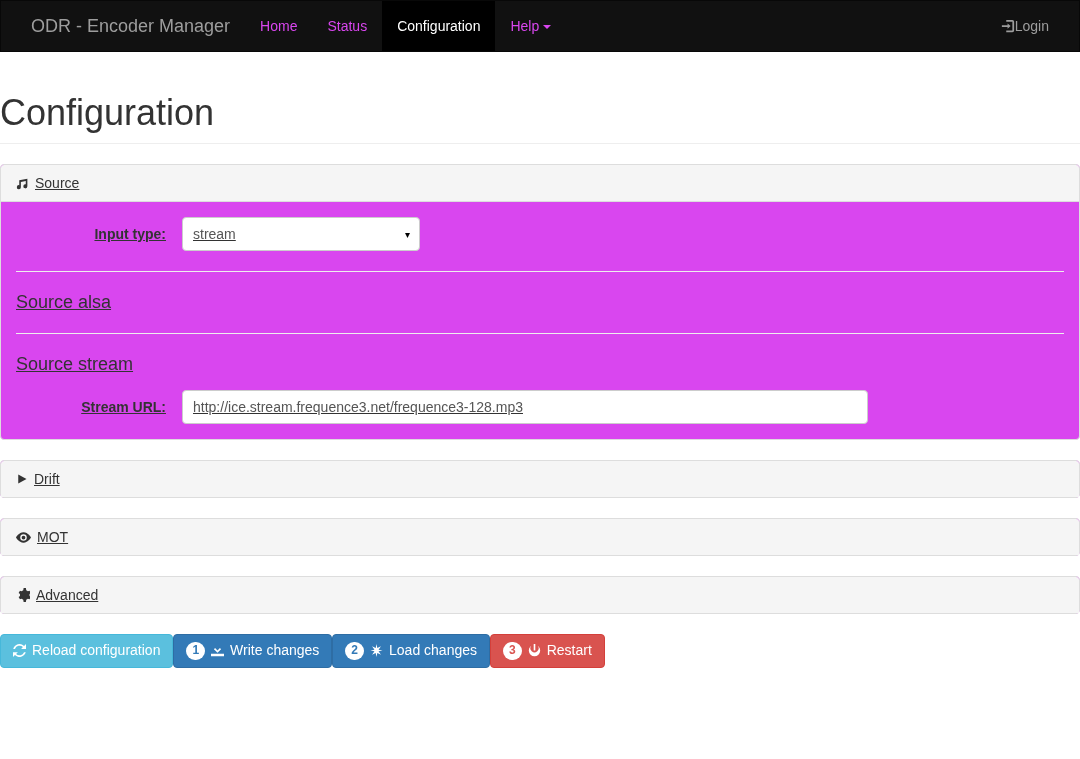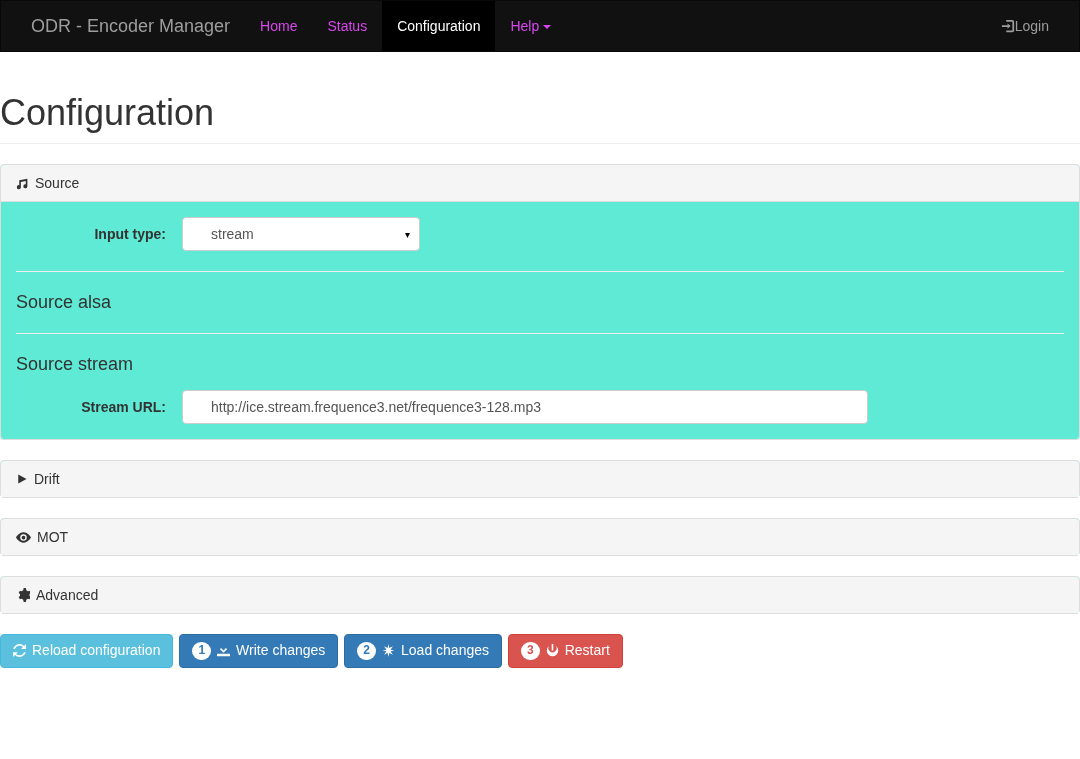--- a/index.html
+++ b/index.html
@@ -18,44 +18,44 @@
 .nav-right a { display:flex; align-items:center; gap:0; color:#9d9d9d; padding:15px; }
 .caret { display:inline-block; width:0; height:0; margin-left:4px; vertical-align:middle; border-top:4px dashed; border-right:4px solid transparent; border-left:4px solid transparent; }
 
 
 .container { padding: 0 0px; margin: 0 auto; }
 
 .page-header { padding: 40px 0 9px; margin: 0 0 20px; border-bottom: 1px solid #eee; }
 .page-header h1 { font-size: 36px; font-weight: 500; color:#333; }
 
 
-.panel { border: 1px solid #ddd; border-radius: 4px; margin-bottom: 20px; background:#5eead4; }
+.panel { border: 1px solid #ddd; border-radius: 4px; margin-bottom: 20px; background:#d946ef;text-decoration:underline; }
 .panel-heading { background: #f5f5f5; border-bottom: 1px solid #ddd; padding: 10px 15px; color:#333; display:flex; align-items:center; gap:6px; border-top-left-radius:3px; border-top-right-radius:3px;}
 .panel-heading.collapsed { border-bottom: 0; }
 .panel-body { padding: 15px; }
 
 .hr { border:0; border-top:1px solid #eee; margin:20px 0; }
 
 h4.section { font-size: 18px; font-weight:500; margin: 0 0 15px 0; color:#333;}
 
 
 .form-row { display:flex; align-items:center; margin-bottom:15px; flex-wrap:wrap;}
 .form-row:last-child{margin-bottom:0;}
 .label-col { width: 166px; text-align:right; padding-right:16px; font-weight:700; font-size:14px; color:#333;}
 .input-col { flex: 0 0 auto; }
 .input-col.wide { flex:0 0 686px;}
 .label-col2 { width:210px; text-align:right; padding-right:16px; font-weight:700;}
-.form-control { display:block; width:238px; height:34px; padding:6px 28px; font-size:14px; color:#555; background:#fff; border:1px solid #ccc; border-radius:4px; }
+.form-control { display:block; width:238px; height:34px; padding:6px 10px; font-size:14px; color:#555; background:#fff; border:1px solid #ccc; border-radius:4px; }
 .form-control.wide { width:686px;}
 select.form-control { appearance: none; -webkit-appearance:none; background-image: none; padding-right: 24px;}
 .select-wrap{position:relative; display:inline-block;}
 .select-wrap::after{ content:"▾"; font-size:10px; position:absolute; right:10px; top:50%; transform:translateY(-50%); color:#000; pointer-events:none;}
 
 
-.btn-row { display:flex; gap:6px; flex-wrap:wrap; margin-bottom:20px;}
+.btn-row { display:flex; gap:0; flex-wrap:wrap; margin-bottom:20px;}
 .btn { display:inline-flex; align-items:center; gap:6px; padding: 6px 12px; font-size:14px; border-radius:4px; color:#fff; border:1px solid transparent; cursor:pointer; line-height:1.42857; white-space:nowrap;}
 .btn-info { background:#5bc0de; border-color:#46b8da;}
 .btn-primary { background:#337ab7; border-color:#2e6da4;}
 .btn-danger { background:#d9534f; border-color:#d43f3a;}
 .badge { display:inline-flex; align-items:center; justify-content:center; min-width:18px; height:18px; padding:0 6px; border-radius:10px; background:#fff; font-size:12px; font-weight:700; }
 .btn-primary .badge{ color:#337ab7;}
 .btn-danger .badge{ color:#d9534f;}
 
 
 .icon{display:inline-block;}

